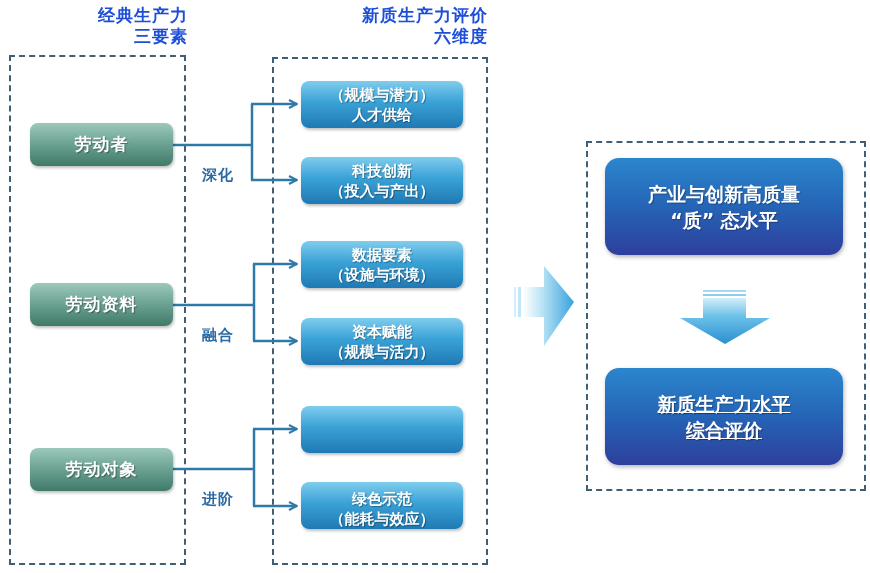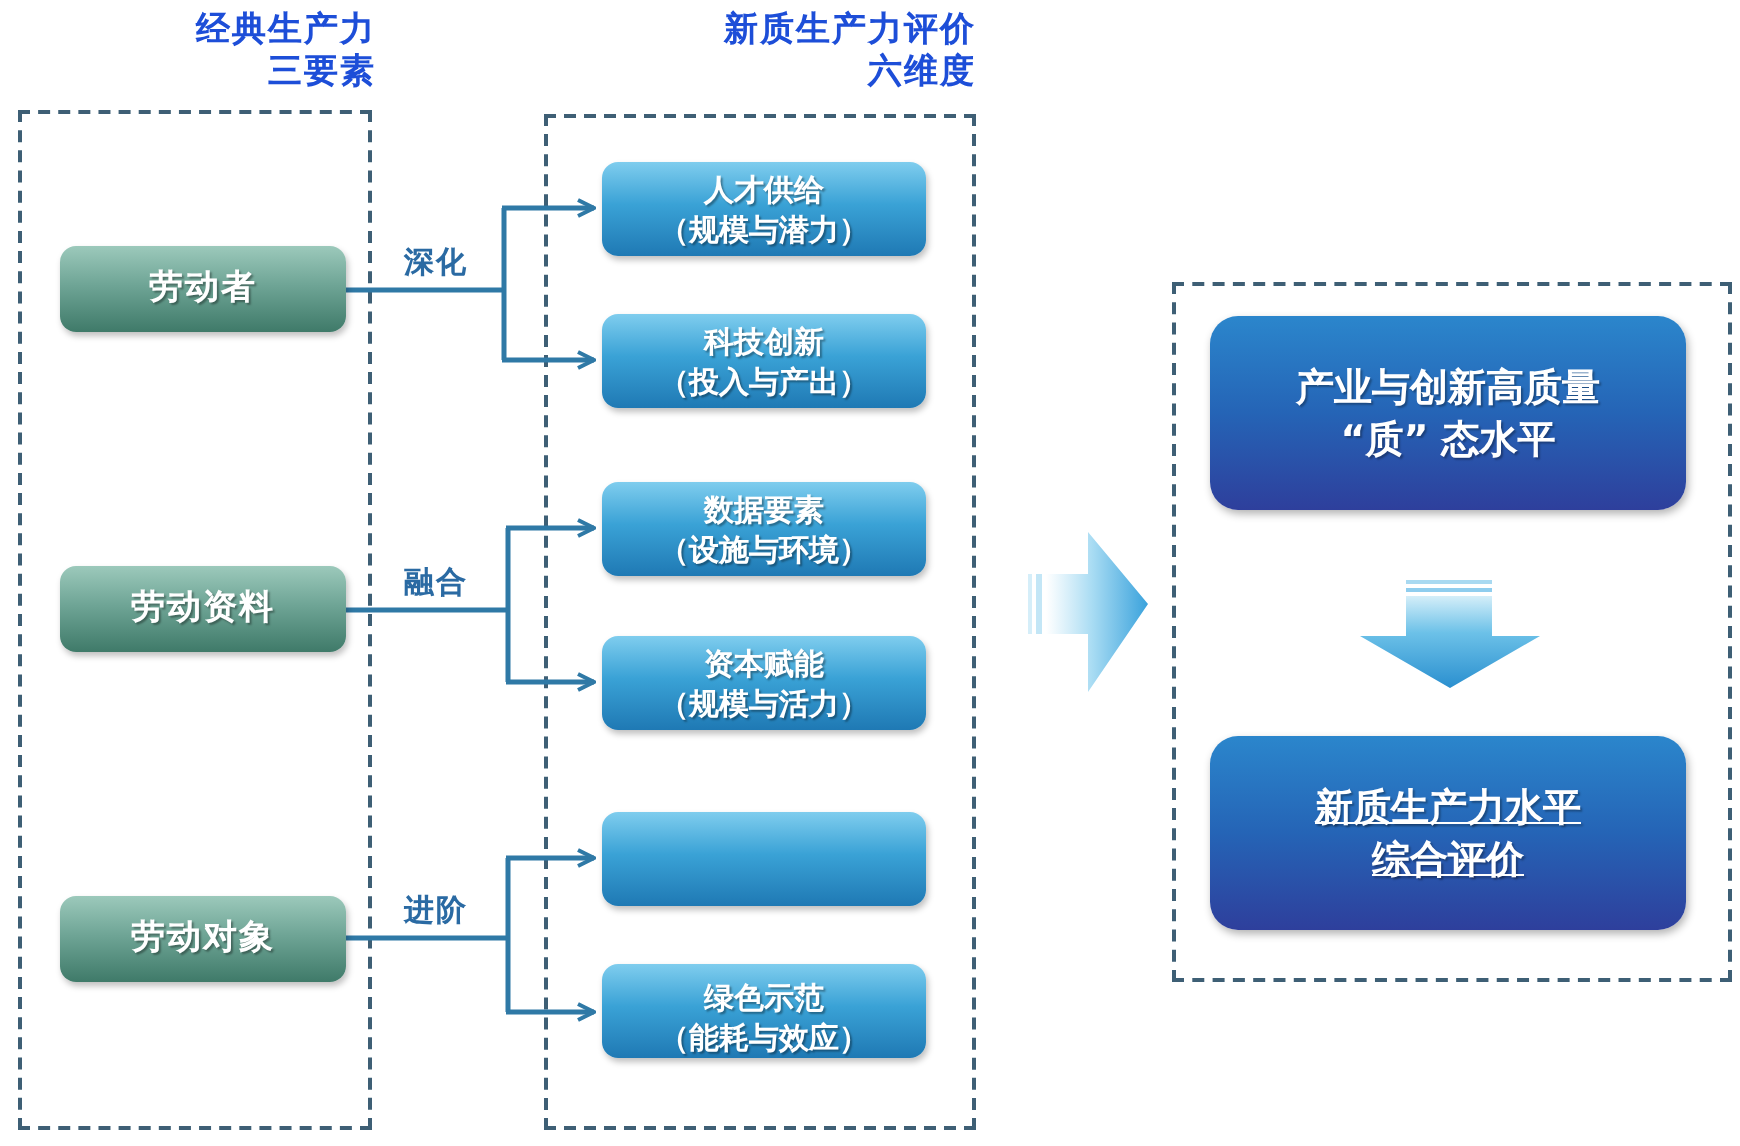--- a/index.html
+++ b/index.html
@@ -12,21 +12,21 @@
                background: linear-gradient(to bottom, #9cc9bb 0%, #6fa596 45%, #3f7a69 100%);
                box-shadow: 1px 2px 3px rgba(0,0,0,0.25);
                color: #ffffff; font-weight: bold; font-size: 17px; line-height: 43px; text-align: center;
                text-shadow: 1px 1px 1px rgba(0,0,0,0.35); letter-spacing: 1px; }
   .blue-box { position: absolute; width: 162px; height: 47px; border-radius: 8px;
               background: linear-gradient(to bottom, #7fcdee 0%, #3aa2d6 45%, #1f79b4 100%);
               box-shadow: 1px 2px 3px rgba(0,0,0,0.25);
               color: #ffffff; font-weight: bold; font-size: 15px; line-height: 20px; text-align: center;
               text-shadow: 1px 1px 1px rgba(0,0,0,0.35);
               display: flex; flex-direction: column; justify-content: center; }
-  .verb { position: absolute; color: #2a6aa3; font-weight: bold; font-size: 15px; letter-spacing: 1px; }
+  .verb { position: absolute; color: #2a6aa3; font-weight: bold; font-size: 15px; letter-spacing: 1px; margin-top: 44px; }
   .big-box { position: absolute; left: 605px; width: 238px; height: 97px; border-radius: 14px;
              background: linear-gradient(to bottom, #2b86cc 0%, #2564b6 50%, #2e3f9c 100%);
              box-shadow: 1px 2px 4px rgba(0,0,0,0.3);
              color: #ffffff; font-weight: bold; font-size: 19px; line-height: 26px; text-align: center;
              display: flex; flex-direction: column; justify-content: center;
              text-shadow: 1px 1px 1px rgba(0,0,0,0.3); }
   svg.connectors { position: absolute; left: 0; top: 0; }
 </style>
 </head>
 <body>
@@ -101,22 +101,22 @@
 </div>
 <div class="green-box" style="left:30px; top:448px;">
   <span>劳动对象</span>
 </div>
 
 <div class="verb" style="left:202px; top:122px;">深化</div>
 <div class="verb" style="left:202px; top:282px;">融合</div>
 <div class="verb" style="left:202px; top:446px;">进阶</div>
 
 <div class="blue-box" style="left:301px; top:81px;">
+  <div>（规模与潜力）</div>
   <div>人才供给</div>
-  <div>（规模与潜力）</div>
 </div>
 <div class="blue-box" style="left:301px; top:157px;">
   <div>科技创新</div>
   <div>（投入与产出）</div>
 </div>
 <div class="blue-box" style="left:301px; top:241px;">
   <div>数据要素</div>
   <div>（设施与环境）</div>
 </div>
 <div class="blue-box" style="left:301px; top:318px;">

